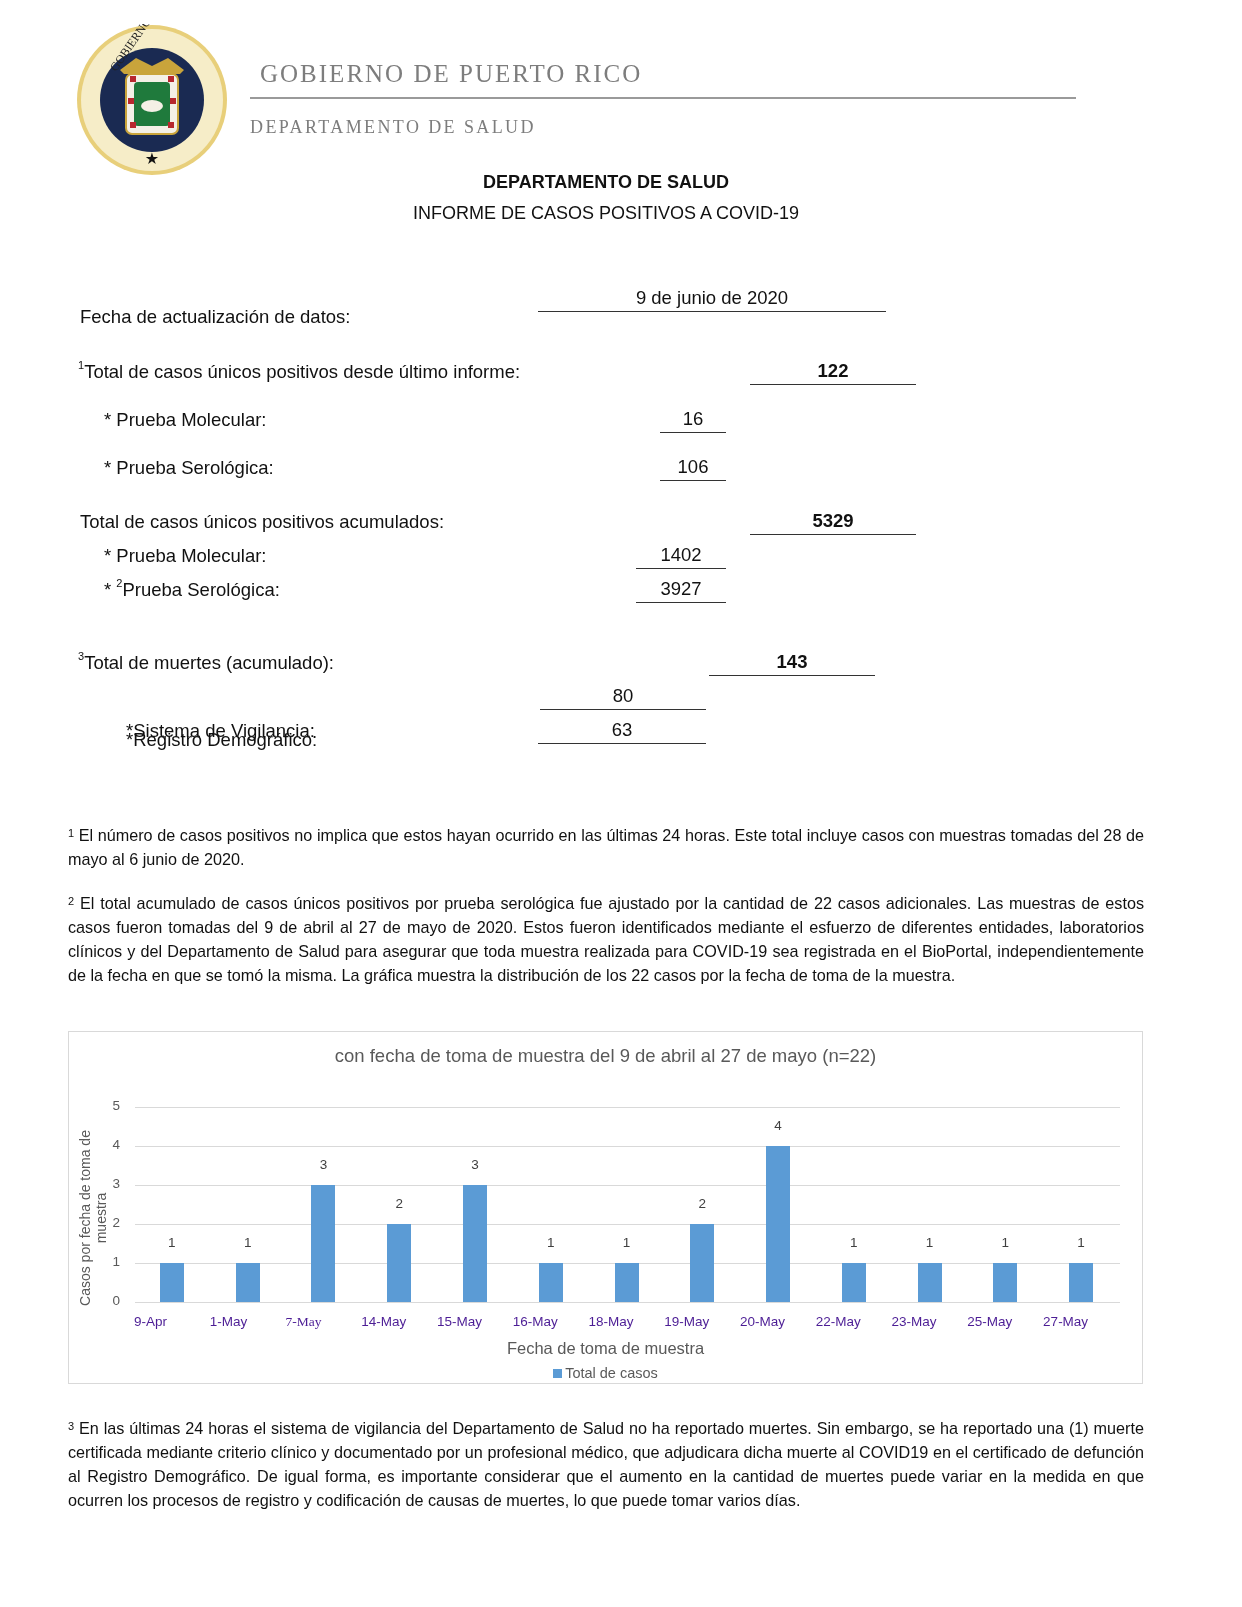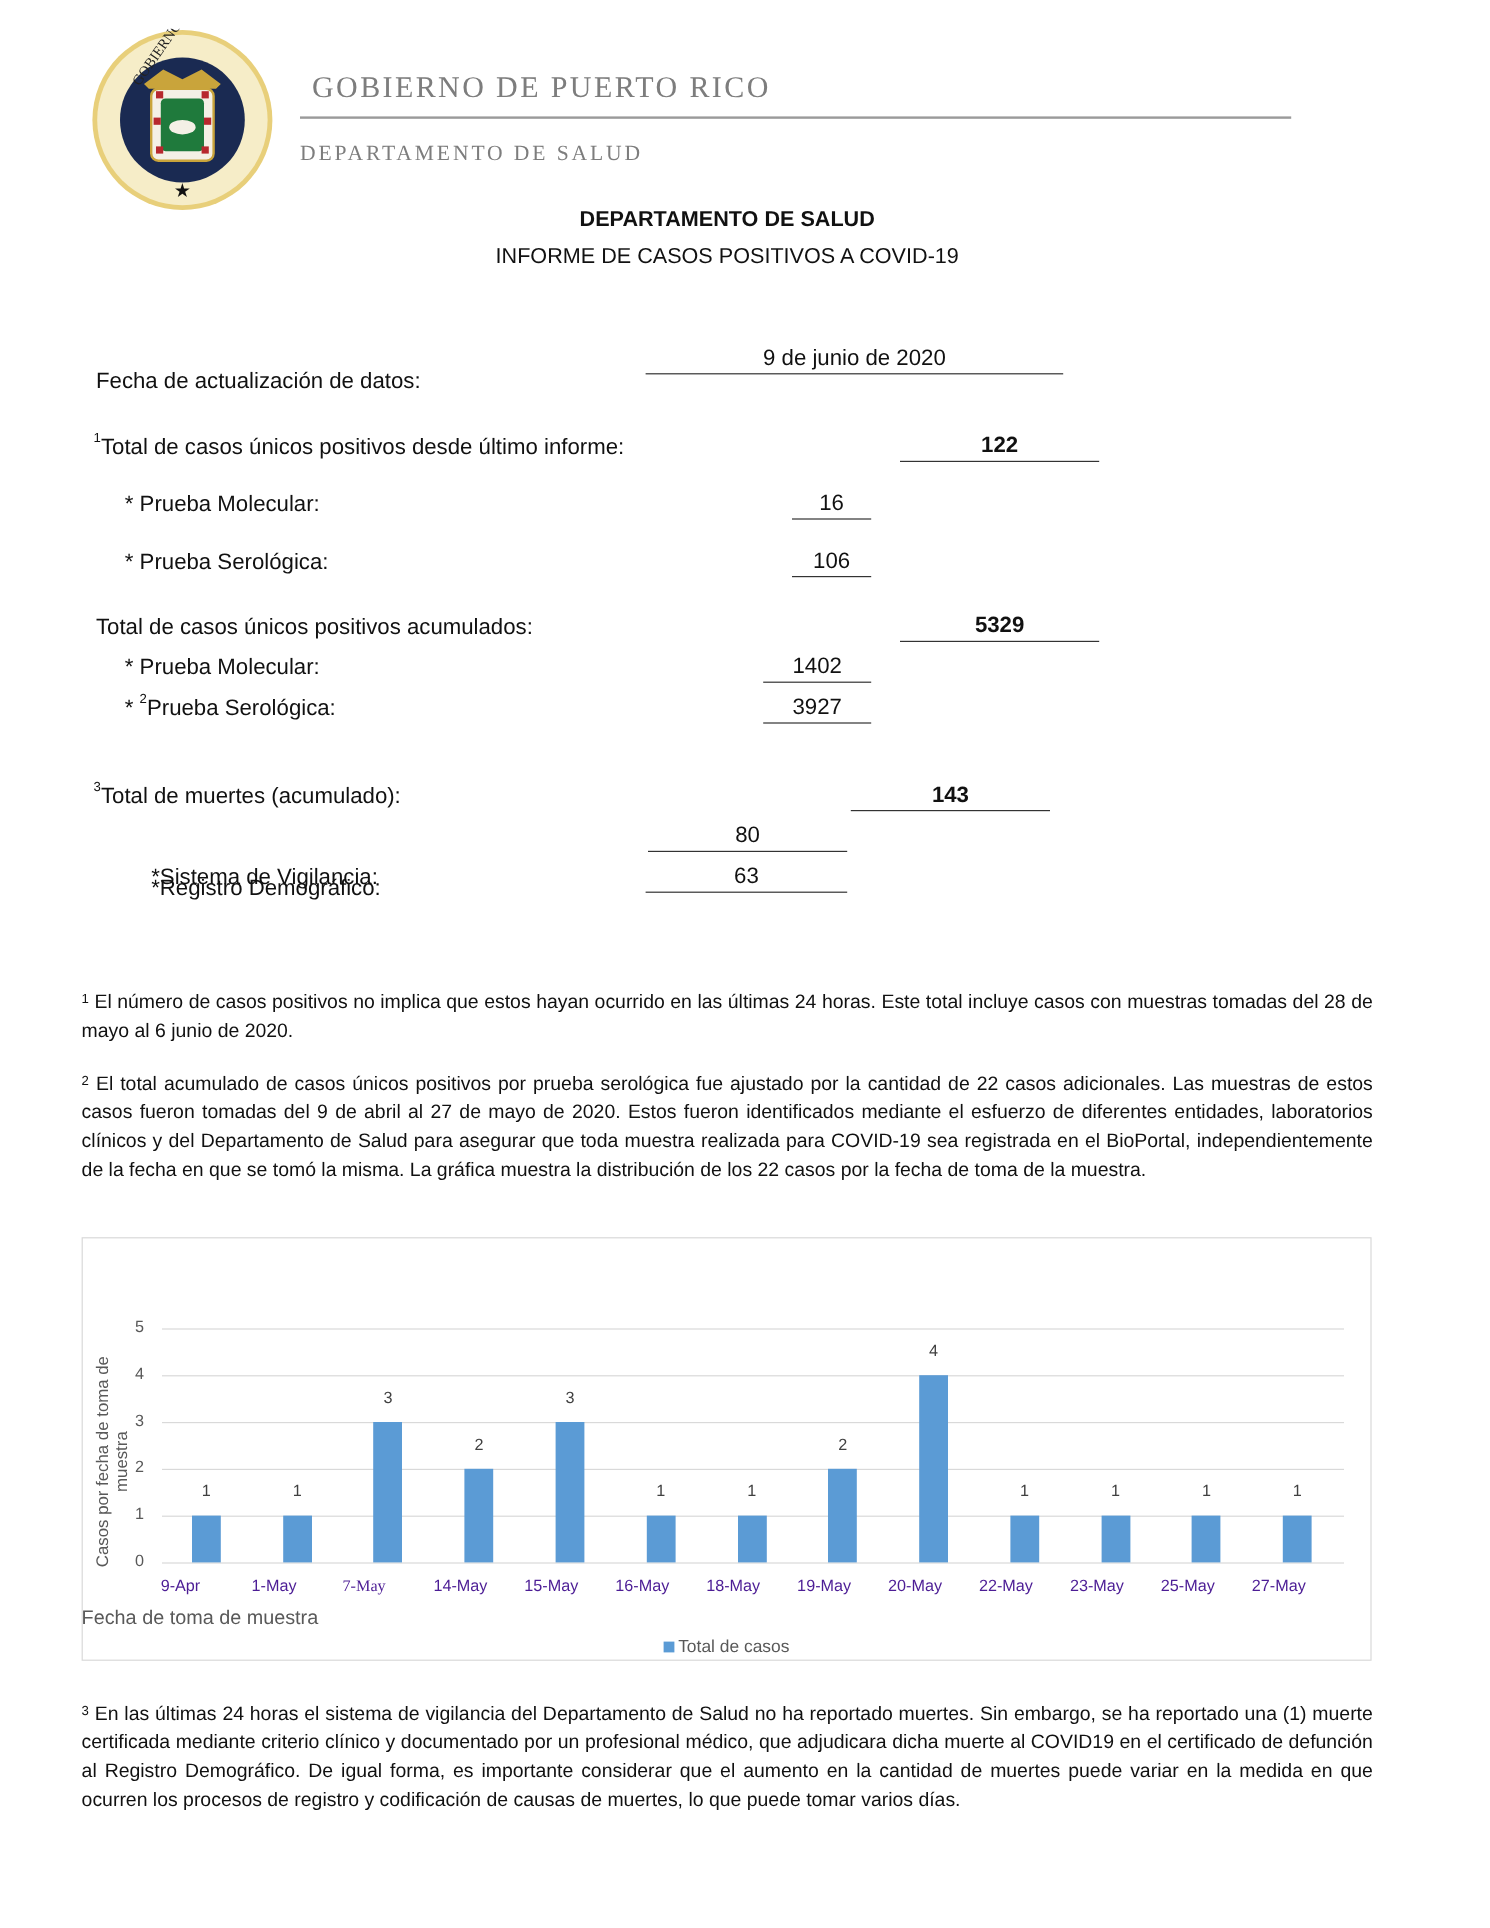--- a/index.html
+++ b/index.html
@@ -17,21 +17,21 @@
   .bold { font-weight:bold; }
   sup { font-size:11px; vertical-align:top; position:relative; top:-2px; }
   .note { left:68px; width:1076px; font-size:16.2px; line-height:24px; text-align:justify; }
   .chart-box { left:68px; top:1031px; width:1075px; height:353px; border:1.5px solid #d9d9d9; box-sizing:border-box; }
   .ctitle { left:68px; width:1075px; text-align:center; font-size:18.5px; color:#595959; line-height:27px; top:1042px; }
   .grid { height:1px; background:#d9d9d9; left:135px; width:985px; }
   .ytick { font-size:13.5px; color:#595959; width:14px; text-align:right; left:106px; }
   .bar { background:#5b9bd5; width:24px; }
   .blabel { font-size:13.5px; color:#404040; width:40px; text-align:center; }
   .xlabel { font-size:13.5px; color:#4c1d95; width:76px; text-align:left; top:1314px; }
-  .xaxis-title { left:68px; width:1075px; top:1339px; font-size:16.5px; color:#595959; }
+  .xaxis-title { left:68px; width:1075px; text-align:center; top:1339px; font-size:16.5px; color:#595959; }
   .yaxis-title { left:-22px; top:1202px; width:230px; text-align:center; transform:rotate(-90deg); font-size:14px; color:#595959; }
   .legend { left:68px; width:1075px; top:1365px; text-align:center; font-size:14.5px; color:#595959; }
   .legend .sw { display:inline-block; width:9px; height:9px; background:#5b9bd5; margin-right:3px; }
 </style>
 </head>
 <body>
 
 <svg class="abs seal" viewBox="0 0 152 152">
   <circle cx="76" cy="76" r="75" fill="#e8cf7a"></circle>
   <circle cx="76" cy="76" r="71" fill="#f6edc8"></circle>
@@ -84,20 +84,21 @@
 <div class="abs val" style="left:540px;top:685px;width:166px;">80</div>
 
 <div class="abs lbl" style="left:126px;top:720px;">*Sistema de Vigilancia:</div>
 <div class="abs val" style="left:538px;top:719px;width:168px;">63</div>
 
 <div class="abs note" style="top:823px;"><sup>1</sup><span> El número de casos positivos no implica que estos hayan ocurrido en las últimas 24 horas. Este total incluye casos con muestras tomadas del 28 de mayo al 6 junio de 2020.</span></div>
 <div class="abs note" style="top:891px;"><sup>2</sup><span> El total acumulado de casos únicos positivos por prueba serológica fue ajustado por la cantidad de 22 casos adicionales. Las muestras de estos casos fueron tomadas del 9 de abril al 27 de mayo de 2020. Estos fueron identificados mediante el esfuerzo de diferentes entidades, laboratorios clínicos y del Departamento de Salud para asegurar que toda muestra realizada para COVID-19 sea registrada en el BioPortal, independientemente de la fecha en que se tomó la misma. La gráfica muestra la distribución de los 22 casos por la fecha de toma de la muestra.</span></div>
 
 <div class="abs chart-box"></div>
 <div class="abs ctitle">
+  <div>con fecha de toma de muestra del 9 de abril al 27 de mayo (n=22)</div>
 </div>
 <div class="abs yaxis-title">Casos por fecha de toma de muestra</div>
 <div id="plot">
     <div class="abs grid" style="top: 1302px;"></div>
     <div class="abs ytick" style="top: 1293px;">0</div>
     <div class="abs grid" style="top: 1263px;"></div>
     <div class="abs ytick" style="top: 1254px;">1</div>
     <div class="abs grid" style="top: 1224px;"></div>
     <div class="abs ytick" style="top: 1215px;">2</div>
     <div class="abs grid" style="top: 1185px;"></div>

